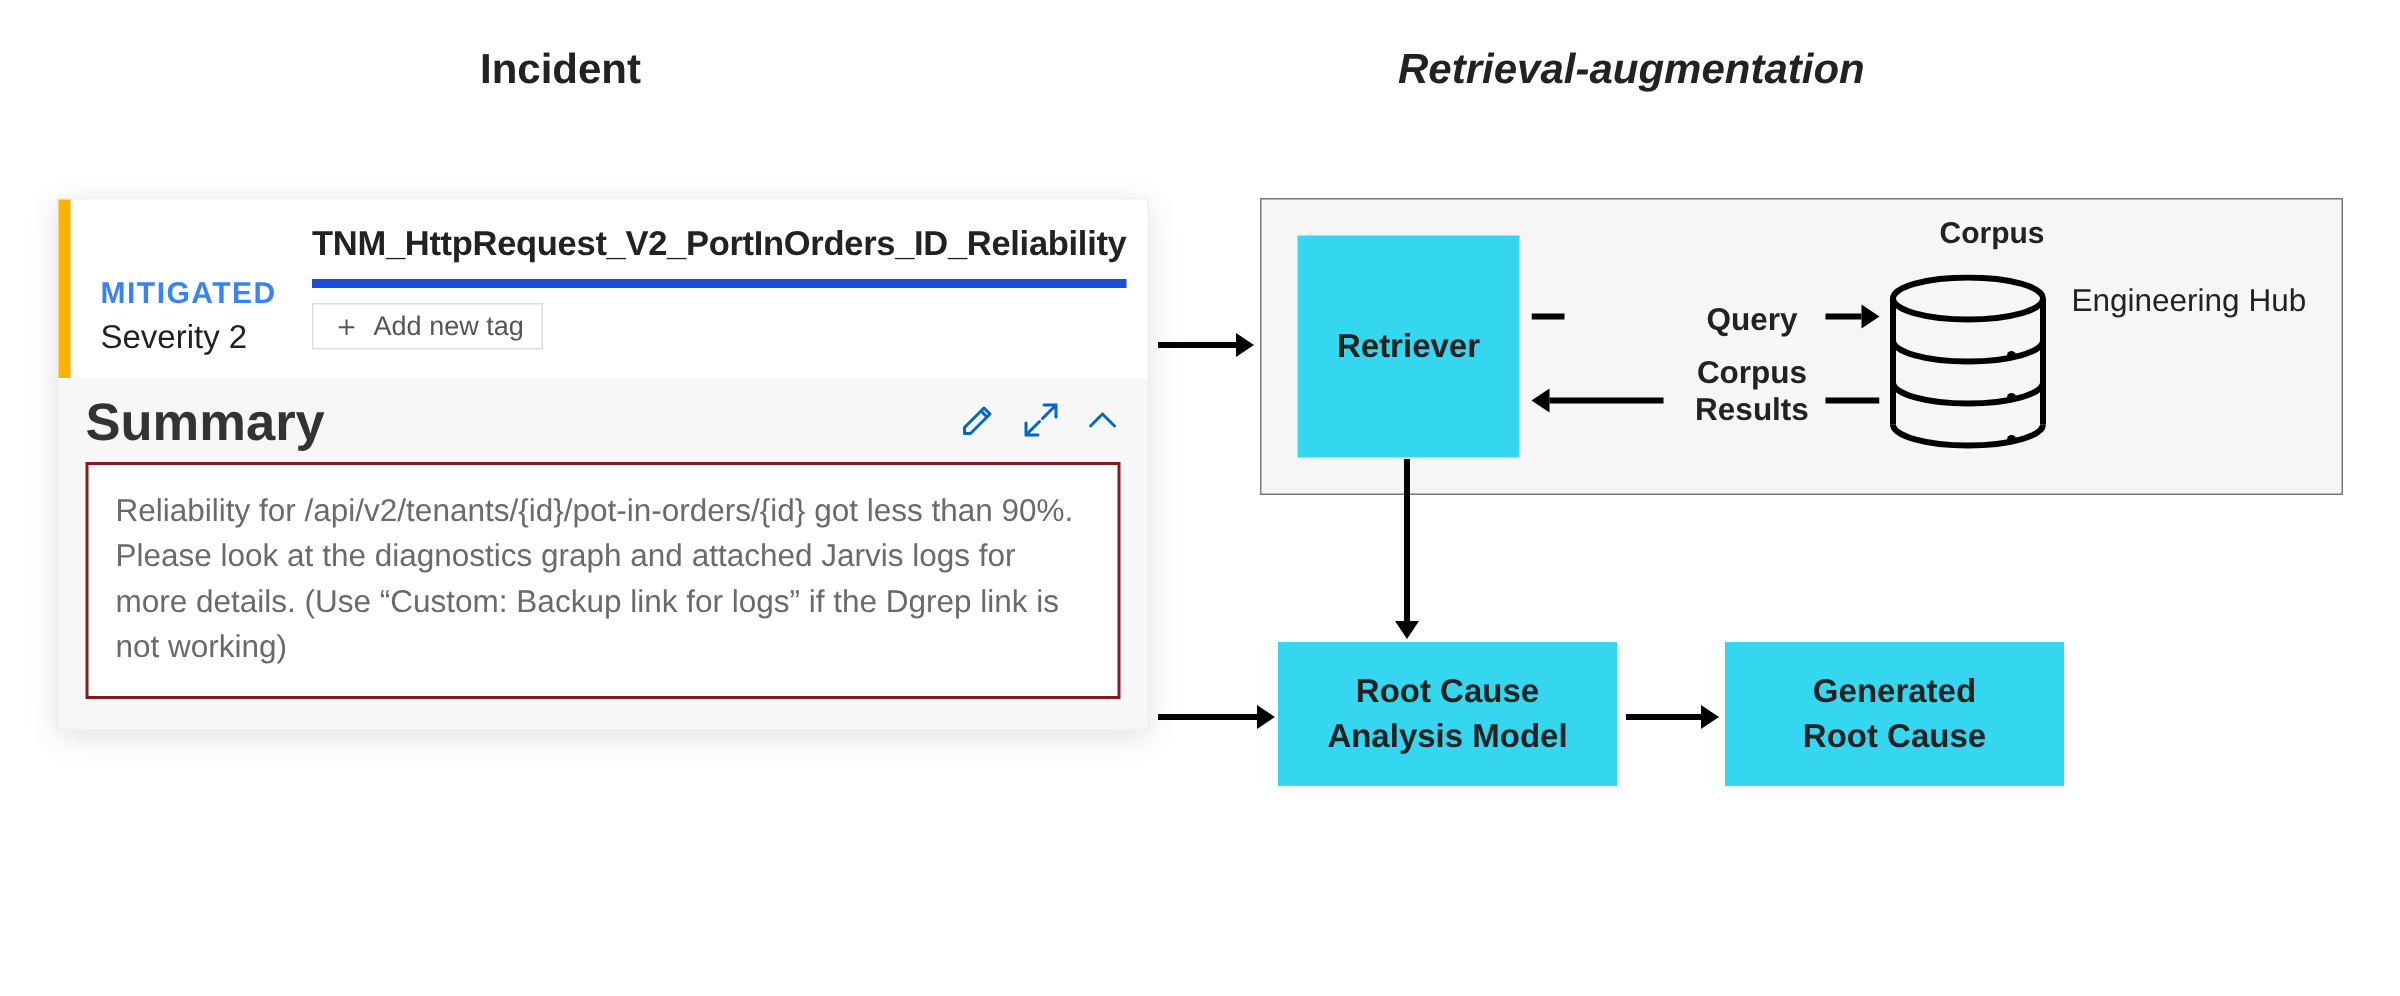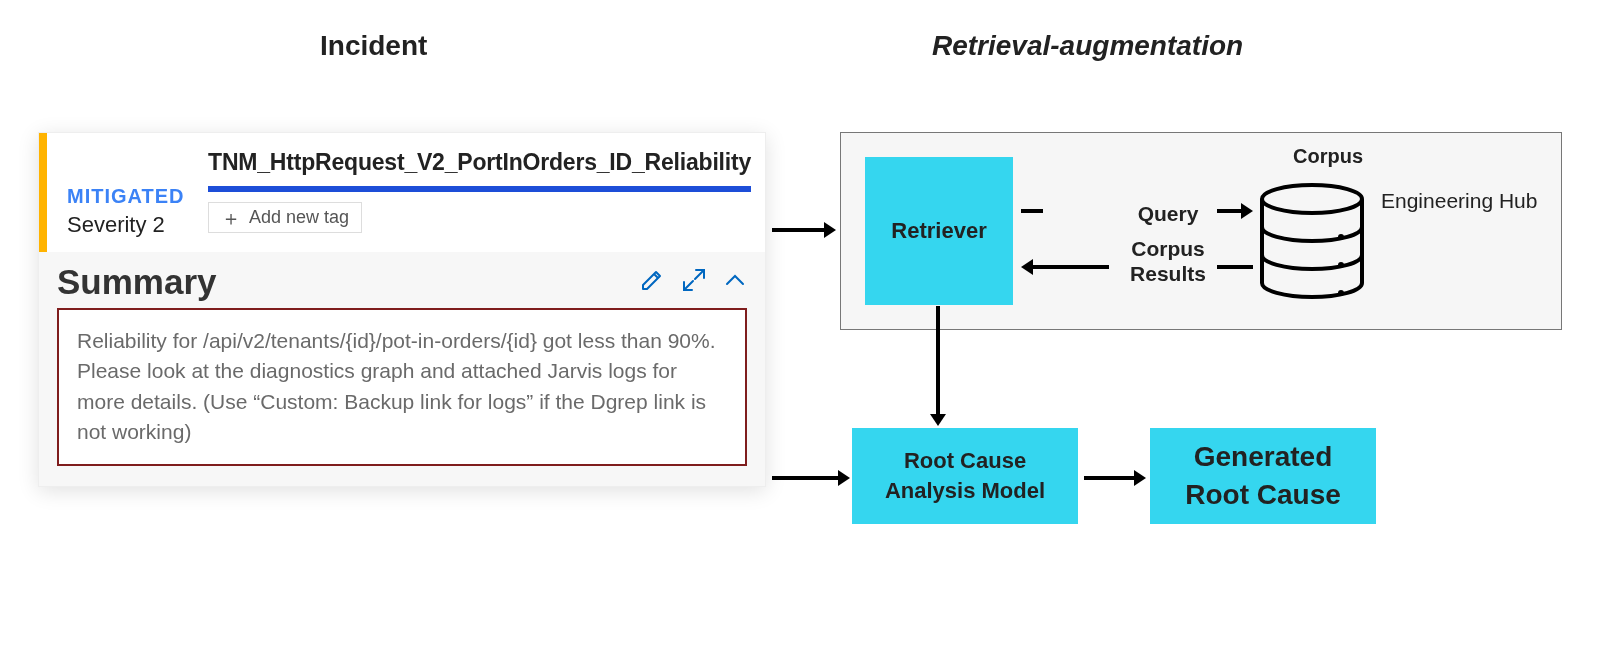--- a/index.html
+++ b/index.html
@@ -141,21 +141,21 @@
     background: #35d6ef;
     display:flex; align-items:center; justify-content:center;
     text-align:center; font-weight:700; font-size:22px;
     line-height:1.35;
   }
   .gen-rc {
     position:absolute; left: 310px; top: 296px;
     width: 226px; height: 96px;
     background: #35d6ef;
     display:flex; align-items:center; justify-content:center;
-    text-align:center; font-weight:700; font-size:28px;
+    text-align:center; font-weight:700; font-size:22px;
     line-height:1.35;
   }
   .flow-arrow { position:absolute; }
 </style>
 </head>
 <body>
 
 <div class="heading" style="left:320px;">Incident</div>
 <div class="heading" style="left:932px;font-style:italic;">Retrieval-augmentation</div>
 

